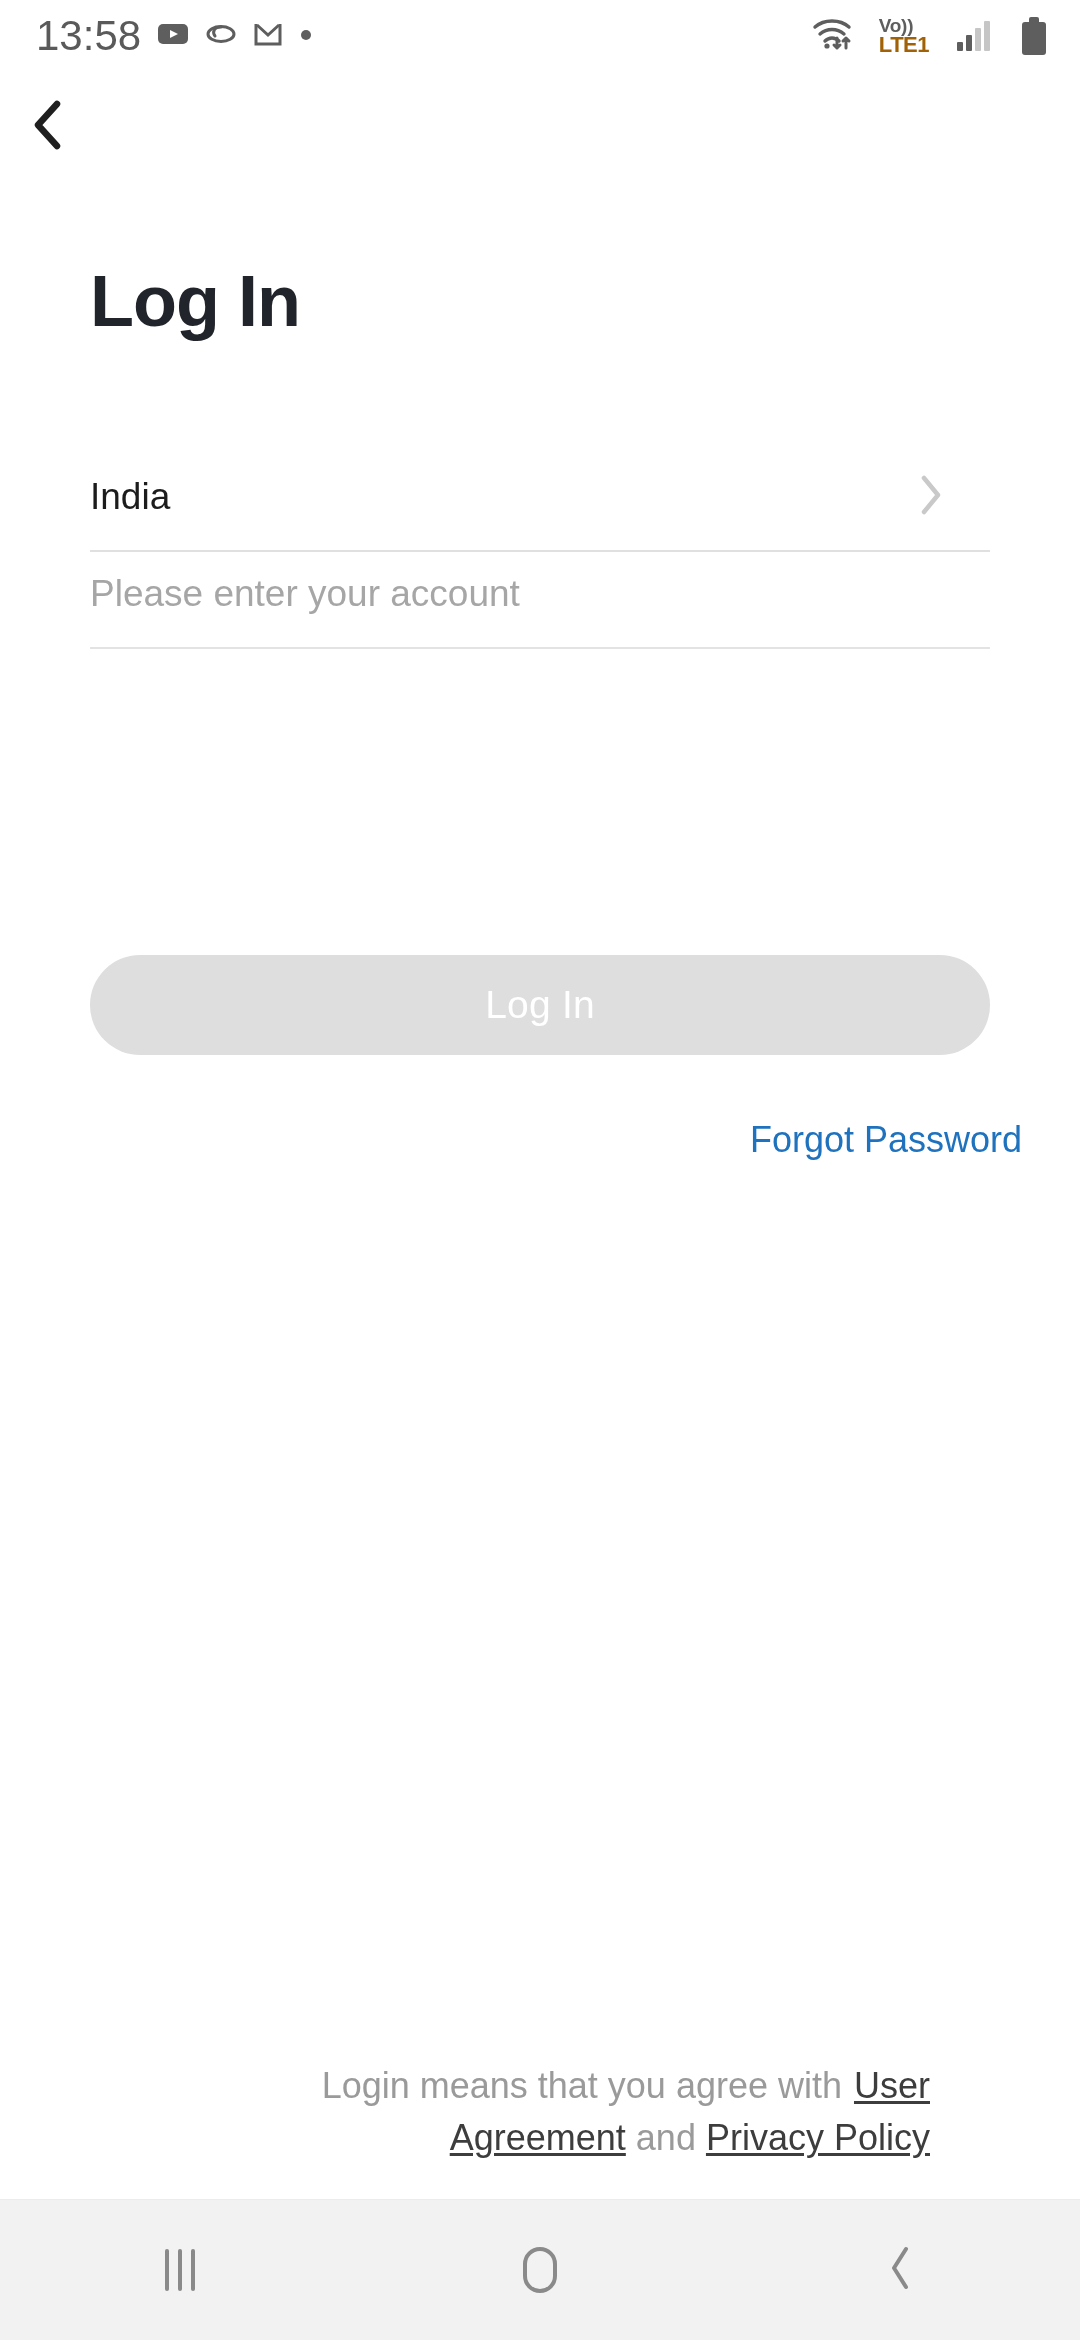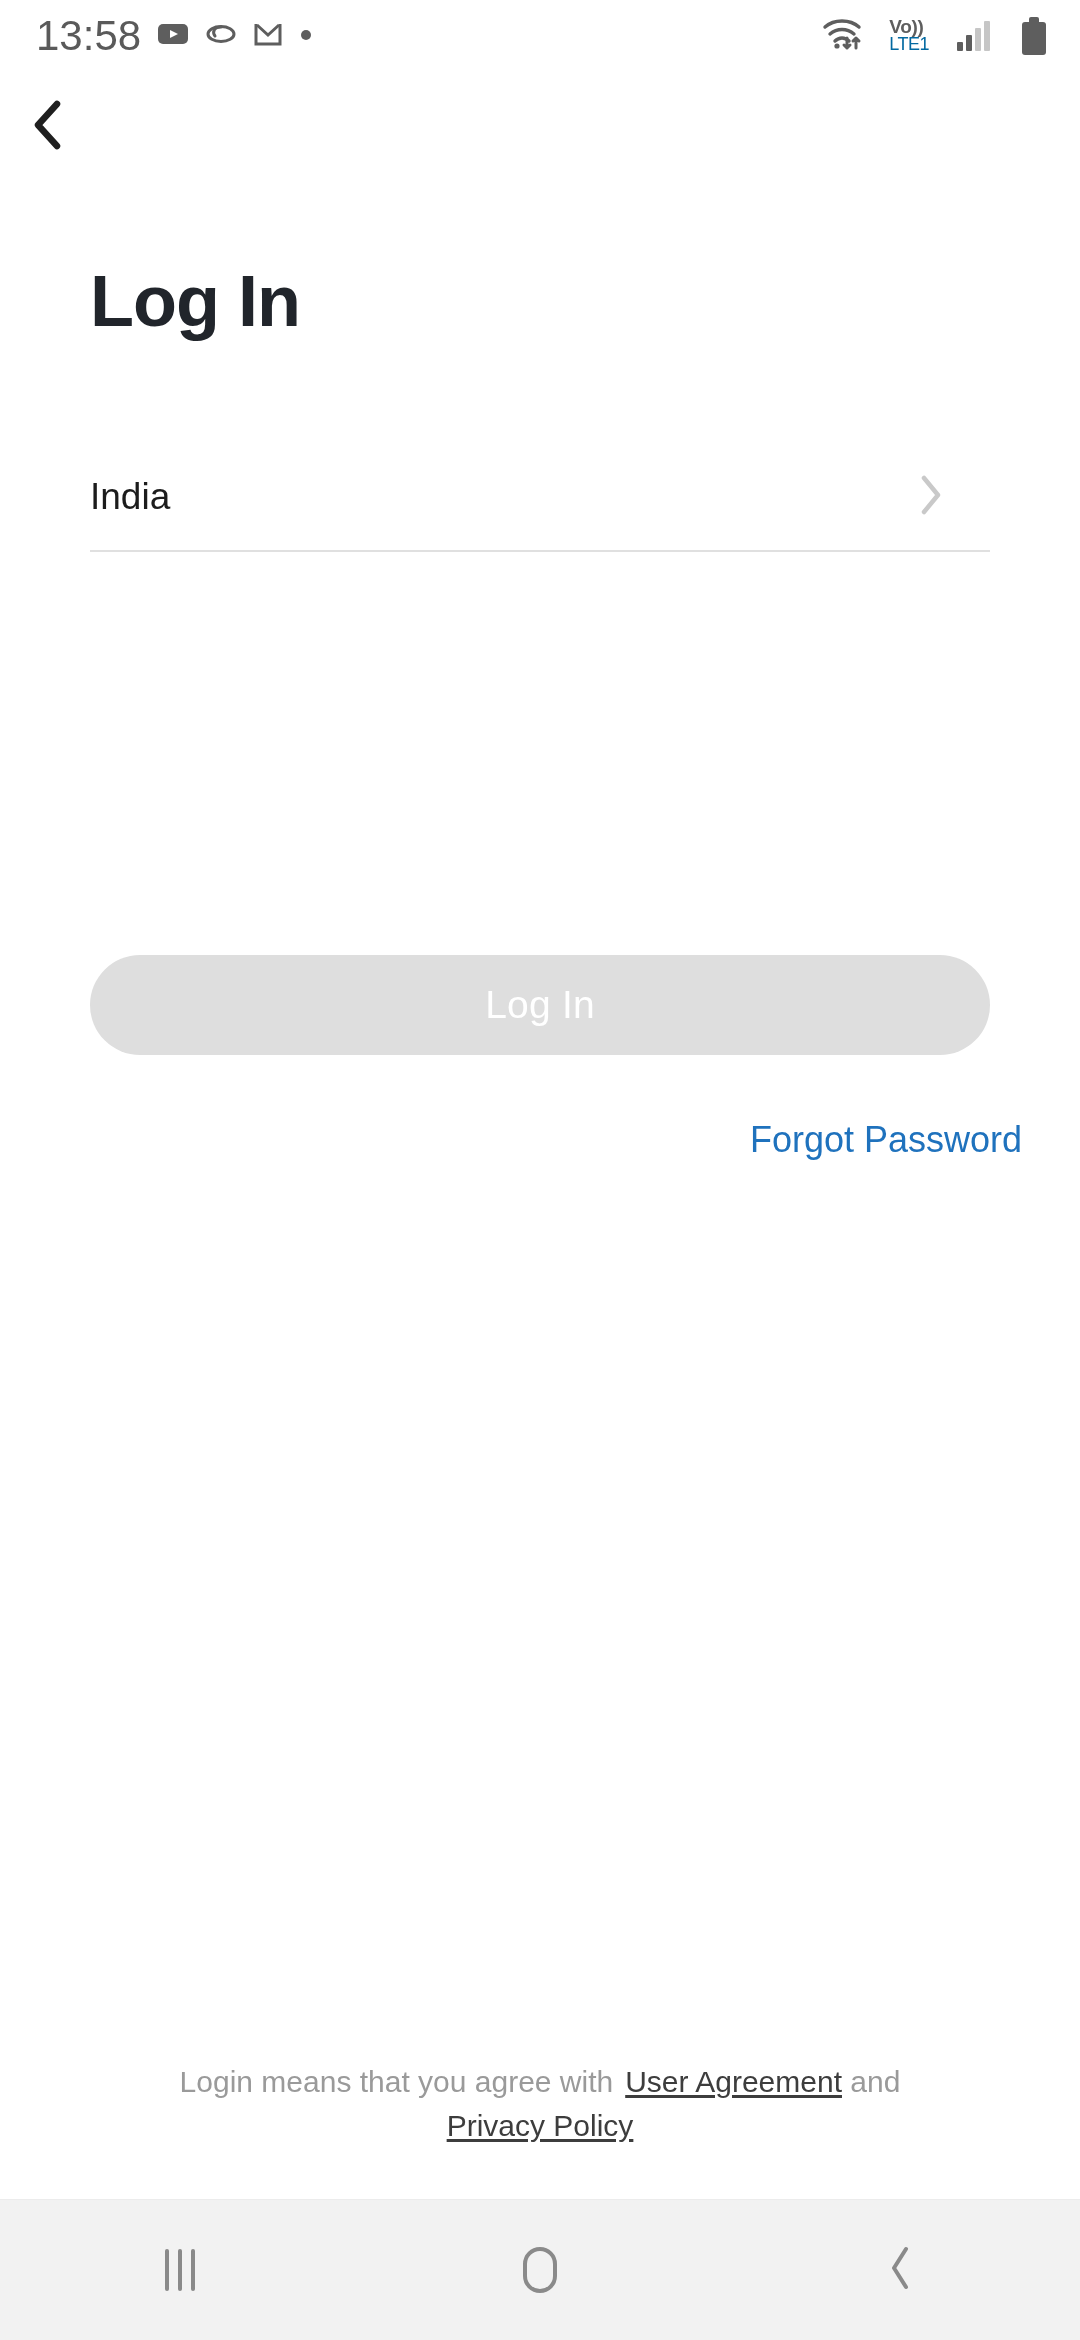--- a/index.html
+++ b/index.html
@@ -56,23 +56,23 @@
     line-height: 0.95;
     margin-left: -2px;
   }
   .volte-top {
     font-size: 19px;
     color: #5e5e5e;
     font-weight: 700;
     letter-spacing: -0.3px;
   }
   .volte-bot {
-    font-size: 18px;
-    color: #0369a1;
-    font-weight: 400;
+    font-size: 22px;
+    color: #a16207;
+    font-weight: 700;
     letter-spacing: -0.5px;
   }
   .signal-bars {
     display: flex;
     align-items: flex-end;
     gap: 3px;
     height: 30px;
     margin-left: 2px;
   }
   .signal-bars i {
@@ -205,22 +205,22 @@
     text-decoration: none;
     line-height: 1;
   }
 
   
   .legal {
     position: absolute;
     left: 0;
     right: 0;
     top: 2060px;
-    text-align: center;
-    font-size: 30px;
+    text-align: right;
+    font-size: 36px;
     line-height: 1.45;
     color: #9a9a9a;
     padding: 0 150px;
     box-sizing: border-box;
   }
   .legal a {
     color: #3d3d3d;
     text-decoration: underline;
     text-underline-offset: 3px;
   }
@@ -347,20 +347,23 @@
 
   <div class="field-row country">
     <span class="field-value">India</span>
     <span class="chevron-right">
       <svg width="26" height="44" viewBox="0 0 26 44">
         <path d="M6 5 L20 22 L6 39" fill="none" stroke="#c9c9c9" stroke-width="4.5" stroke-linecap="round" stroke-linejoin="round"></path>
       </svg>
     </span>
   </div>
 
+  <div class="field-row">
+    <input class="field-input" type="text" placeholder="Please enter your account" style="">
+  </div>
 
 
 </div>
 
 <button class="login-button">Log In</button>
 
 <a class="forgot-password" href="#">Forgot Password</a>
 
 <div class="legal">
   <span>Login means that you agree with</span><span class="sp"></span><a href="#">User Agreement</a> <span>and</span> <a href="#">Privacy Policy</a>

